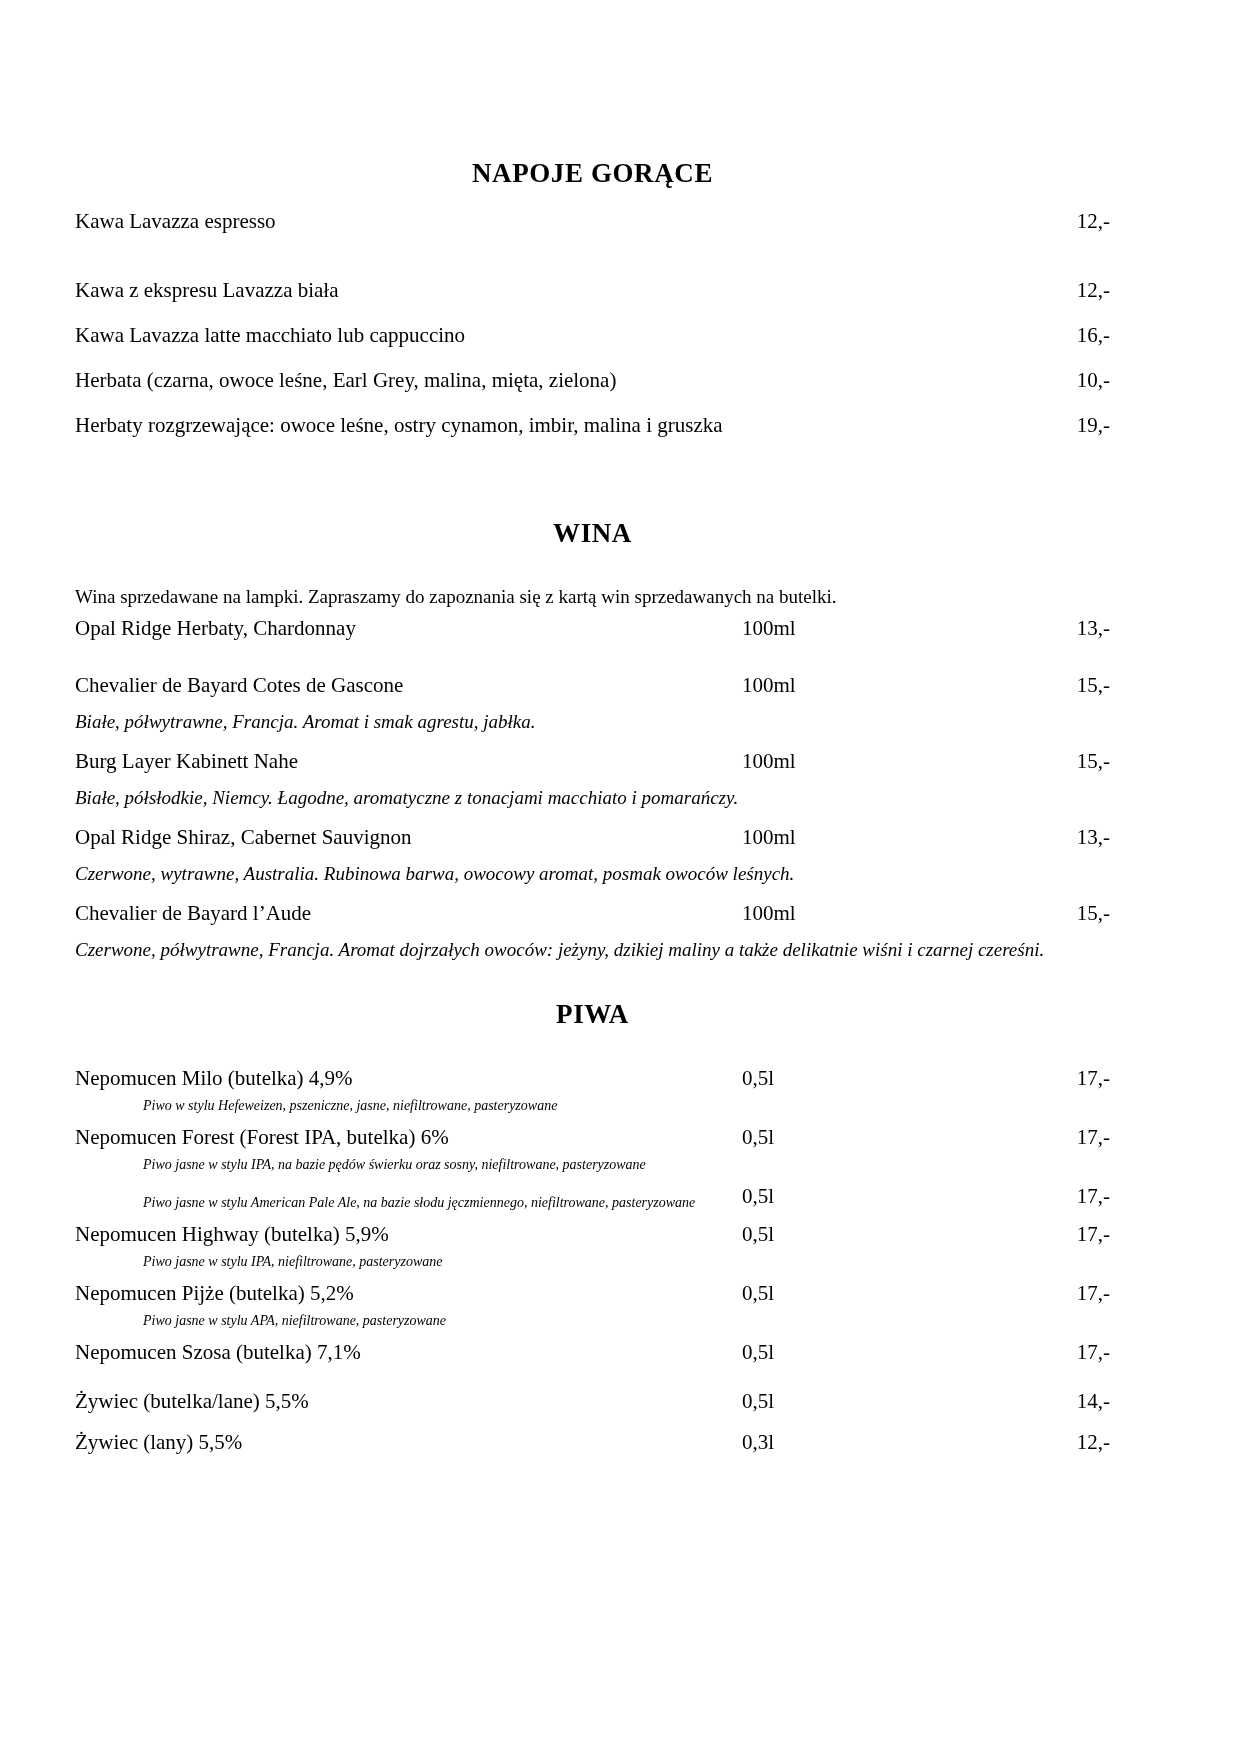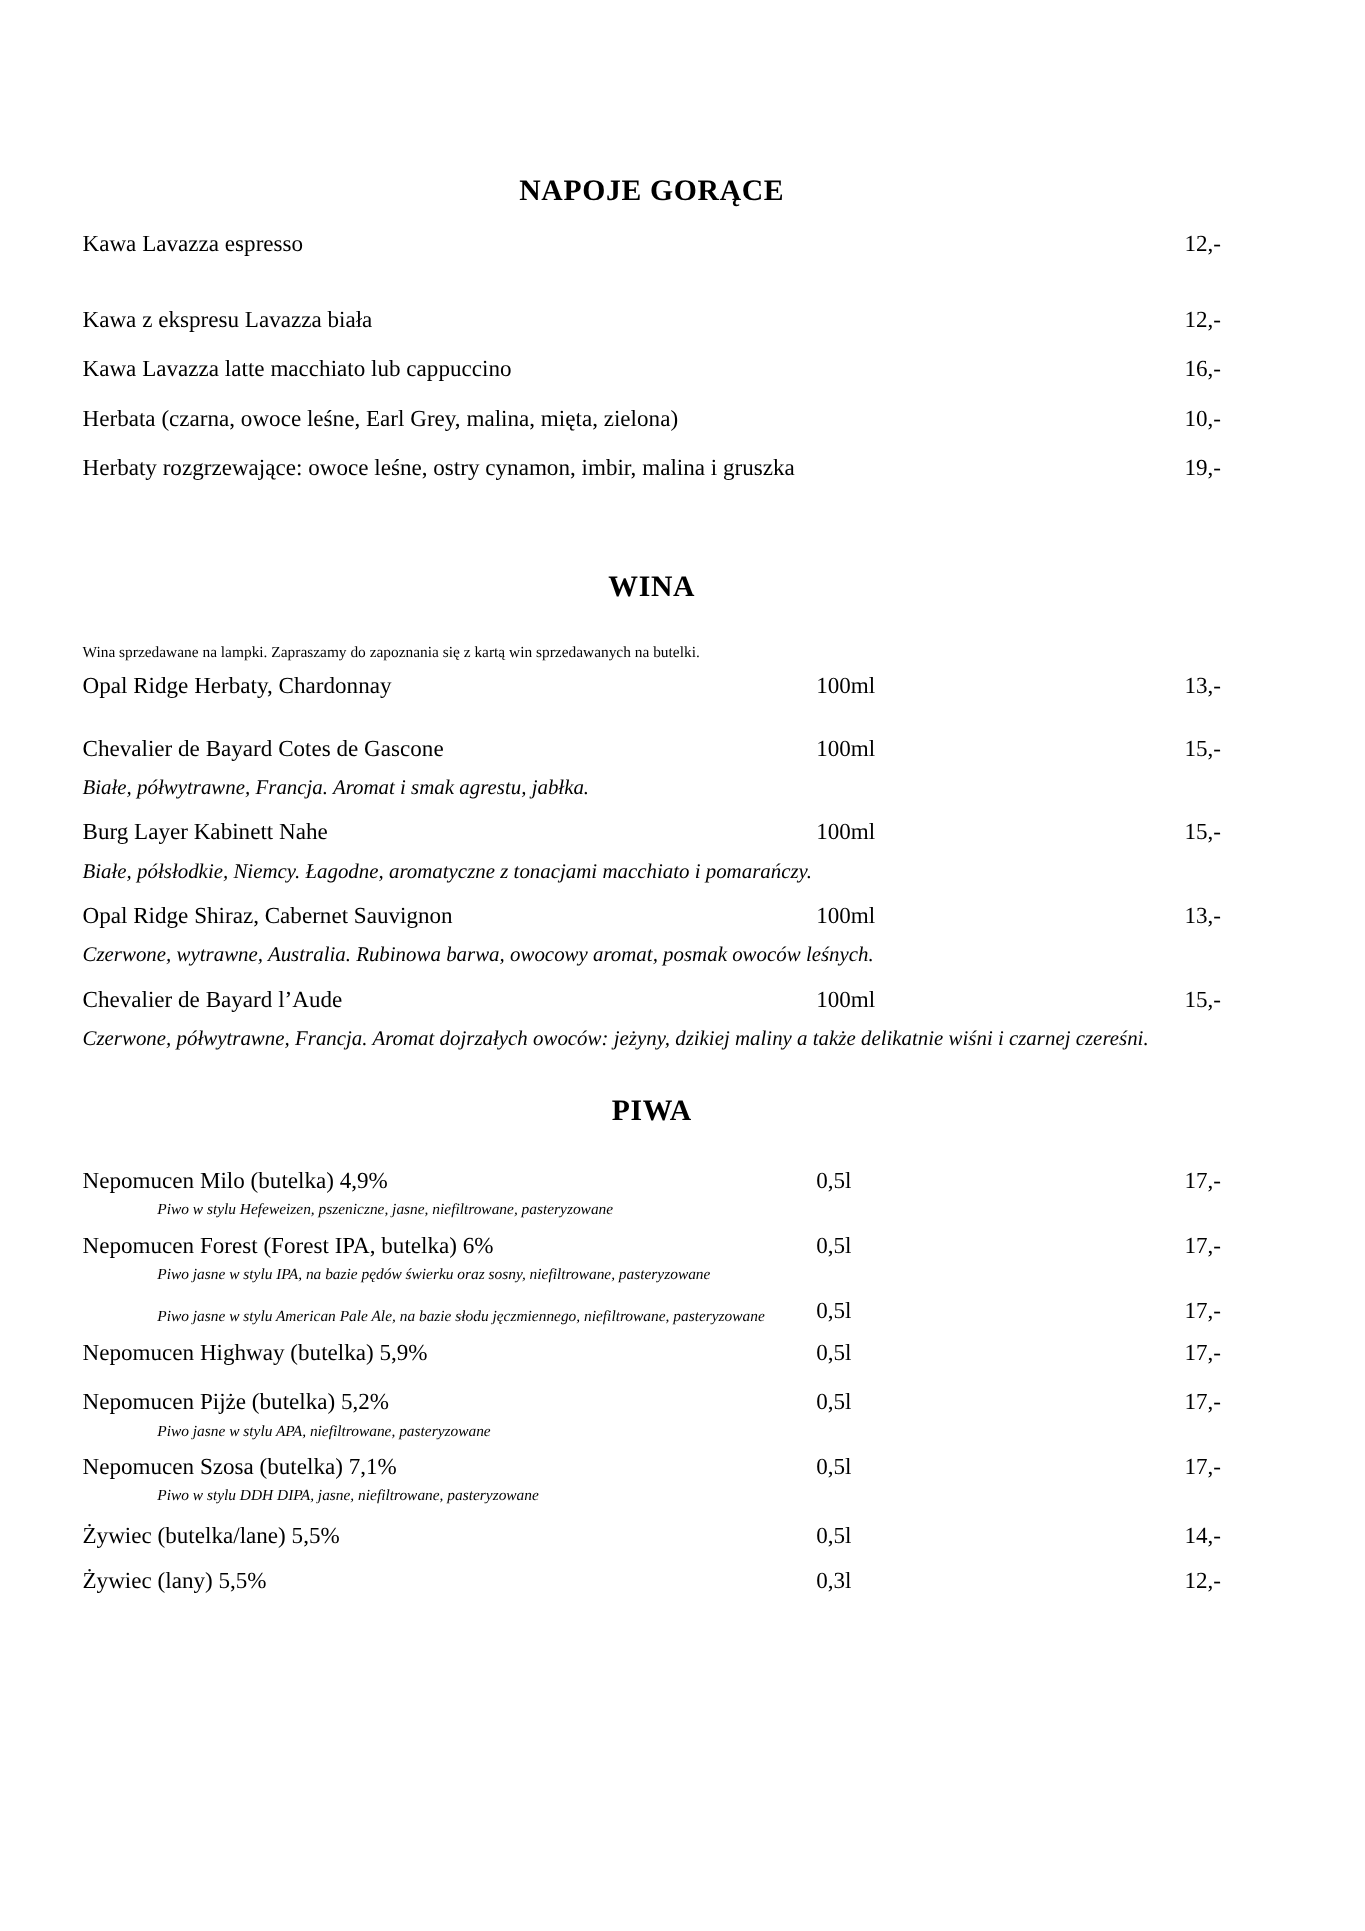--- a/index.html
+++ b/index.html
@@ -73,21 +73,21 @@
     font-size: 19px;
     line-height: 1.0;
     white-space: nowrap;
   }
   .desc.indent {
     padding-left: 68px;
     font-size: 14px;
   }
 
   .intro {
-    font-size: 14px;
+    font-size: 19px;
     line-height: 1.0;
     white-space: nowrap;
   }
 
   
   .hot-list .row { margin-bottom: 0; }
   .sp-10 { height: 10px; }
   .sp-12 { height: 12px; }
   .sp-14 { height: 14px; }
   .sp-16 { height: 16px; }
@@ -219,38 +219,38 @@
       <div class="sp-10"></div>
       <div class="desc indent">Piwo jasne w stylu American Pale Ale, na bazie słodu jęczmiennego, niefiltrowane, pasteryzowane</div>
       <div class="sp-14"></div>
 
       <div class="row">
         <span class="name">Nepomucen Highway (butelka) 5,9%</span>
         <span class="vol">0,5l</span>
         <span class="price">17,-</span>
       </div>
       <div class="sp-10"></div>
+      <div class="desc indent">Piwo jasne w stylu IPA, niefiltrowane, pasteryzowane</div>
       <div class="sp-14"></div>
 
       <div class="row">
         <span class="name">Nepomucen Pijże (butelka) 5,2%</span>
         <span class="vol">0,5l</span>
         <span class="price">17,-</span>
       </div>
       <div class="sp-10"></div>
       <div class="desc indent">Piwo jasne w stylu APA, niefiltrowane, pasteryzowane</div>
       <div class="sp-14"></div>
 
       <div class="row">
         <span class="name">Nepomucen Szosa (butelka) 7,1%</span>
         <span class="vol">0,5l</span>
         <span class="price">17,-</span>
       </div>
       <div class="sp-10"></div>
-      <div class="desc indent">Piwo w stylu DDH DIPA, jasne, niefiltrowane, pasteryzowane</div>
       <div class="sp-18"></div>
 
       <div class="row">
         <span class="name">Żywiec  (butelka/lane) 5,5%</span>
         <span class="vol">0,5l</span>
         <span class="price">14,-</span>
       </div>
       <div class="sp-20"></div>
 
       <div class="row">

